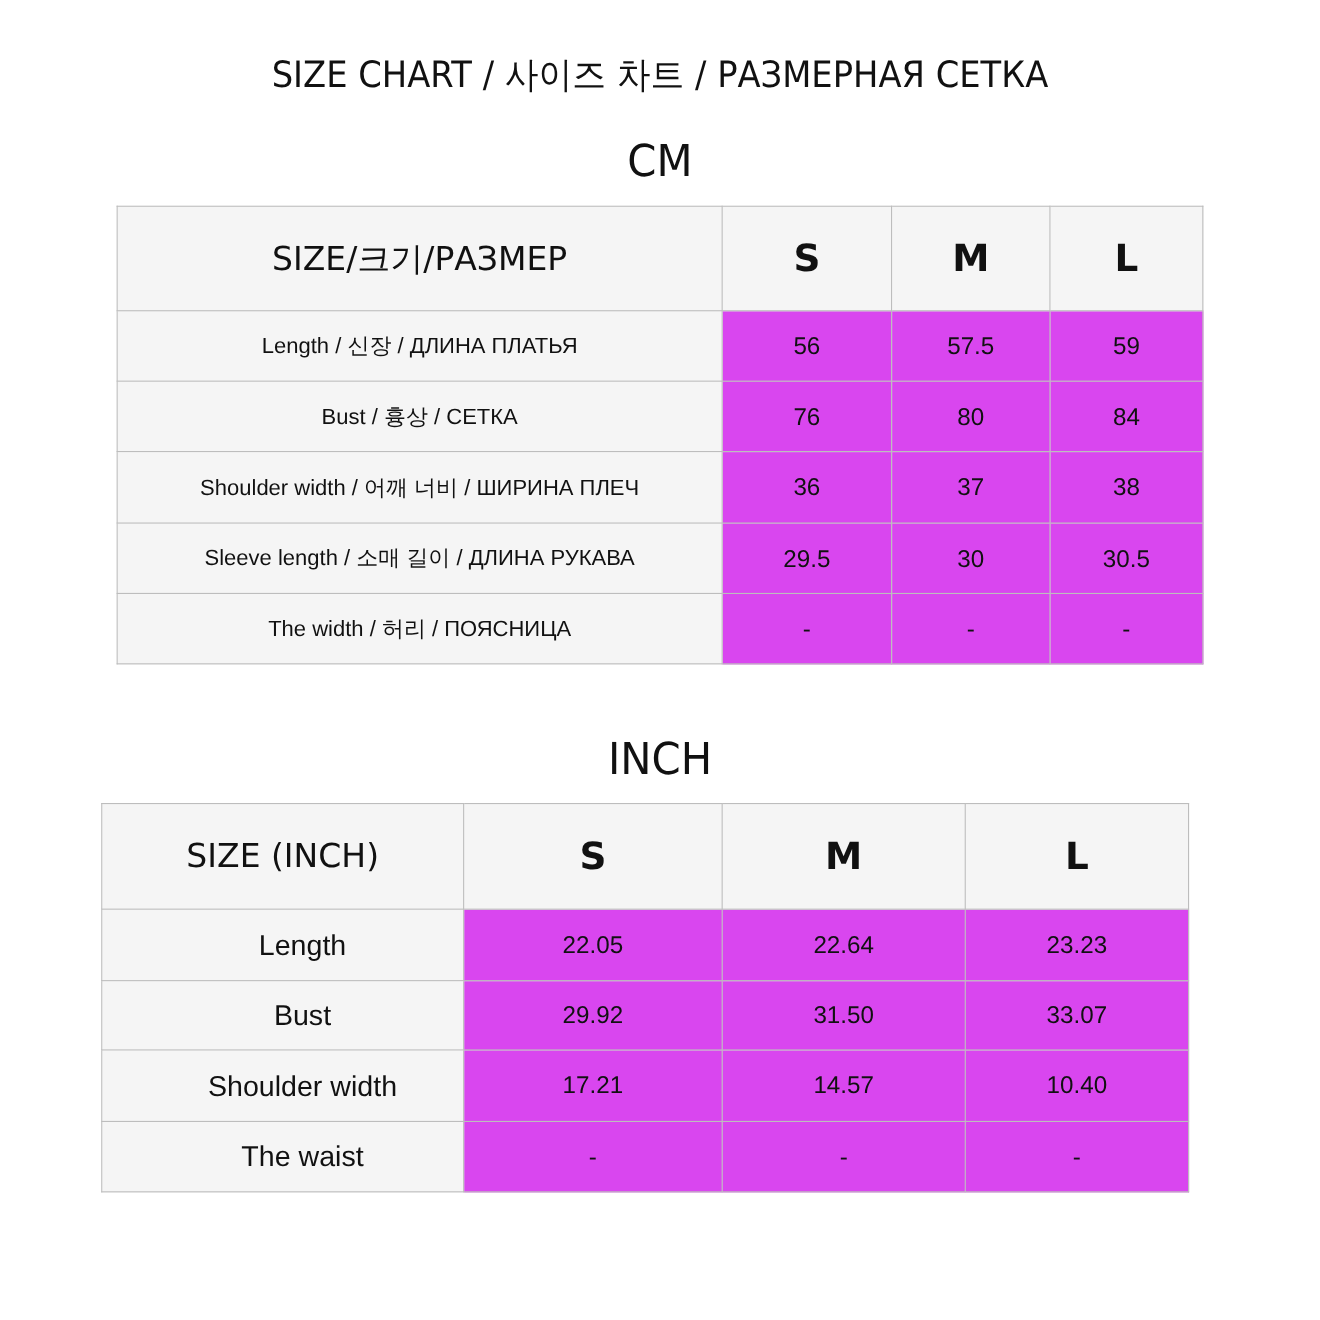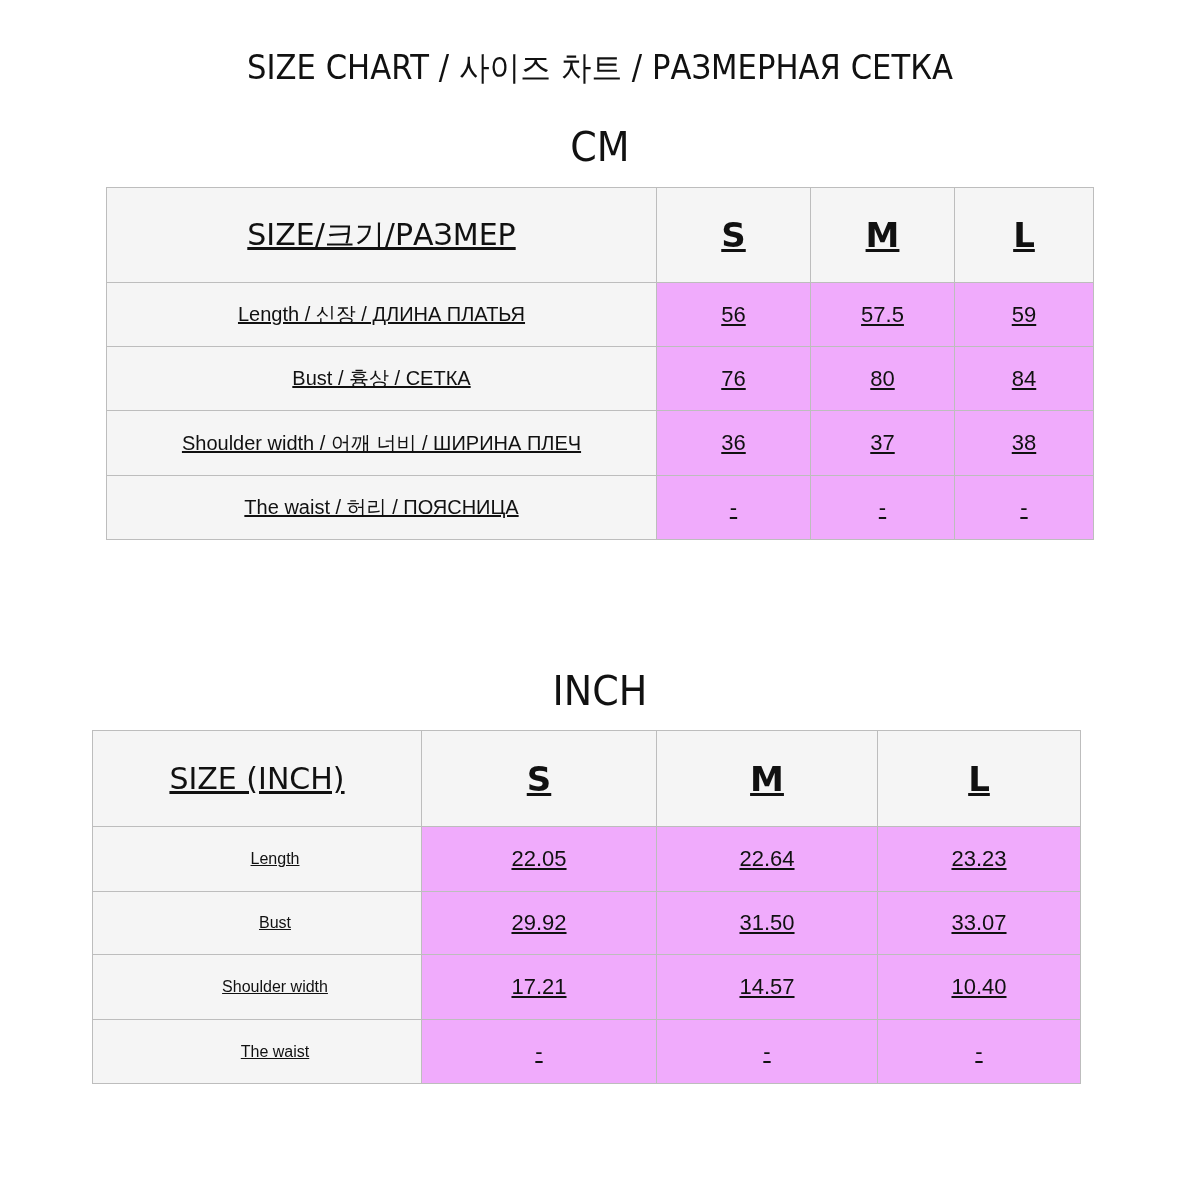--- a/index.html
+++ b/index.html
@@ -1,27 +1,27 @@
 <!DOCTYPE html>
 <html><head>
 <meta charset="utf-8">
 <style>
   html, body { margin:0; padding:0; background:#fff; }
   body { width:1200px; height:1200px; position:relative; font-family:"Liberation Sans","DejaVu Sans",sans-serif; color:#111; overflow:hidden; }
   .title { position:absolute; top:46px; left:0; width:1200px; text-align:center; font-family:"DejaVu Sans",sans-serif; font-size:33px; letter-spacing:0px; transform:scaleX(0.93); }
   .unit { position:absolute; left:0; width:1200px; text-align:center; font-family:"DejaVu Sans",sans-serif; font-size:40px; transform:scaleX(0.95); }
-  table { position:absolute; border-collapse:collapse; table-layout:fixed;text-decoration:underline; }
+  table { position:absolute; border-collapse:collapse; table-layout:fixed; }
   td { border:1px solid #bdbdbd; text-align:center; vertical-align:middle; padding:0; }
   td.lbl { background:#f5f5f5; }
   td.hdr { background:#f5f5f5; }
-  td.val { background:#f0abfc; font-size:22px; }
+  td.val { background:#d946ef; font-size:22px; }
   .hdr-main { font-family:"DejaVu Sans",sans-serif; font-size:30px; }
   .hdr-size { font-family:"DejaVu Sans",sans-serif; font-weight:bold; font-size:34px; }
   .lbl-cm { font-size:20px; }
-  .lbl-in { font-size:16px;padding-left:36px; }
+  .lbl-in { font-size:26px;padding-left:36px; }
   #cm-table { left:106px; top:187px; width:987px; }
   #in-table { left:92px; top:730px; width:988px; }
 </style>
 </head>
 <body>
 
 <div class="title">SIZE CHART / 사이즈 차트 / РАЗМЕРНАЯ СЕТКА</div>
 
 <div class="unit" style="top:124px;">CM</div>
 
@@ -51,21 +51,27 @@
     <td class="val">80</td>
     <td class="val">84</td>
   </tr>
   <tr style="height:65px">
     <td class="lbl lbl-cm">Shoulder width  /  어깨  너비  /  ШИРИНА ПЛЕЧ</td>
     <td class="val">36</td>
     <td class="val">37</td>
     <td class="val">38</td>
   </tr>
   <tr style="height:64px">
-    <td class="lbl lbl-cm">The waist  / 허리  /  ПОЯСНИЦА</td>
+    <td class="lbl lbl-cm">Sleeve length / 소매  길이  /  ДЛИНА РУКАВА</td>
+    <td class="val">29.5</td>
+    <td class="val">30</td>
+    <td class="val">30.5</td>
+  </tr>
+  <tr style="height:64px">
+    <td class="lbl lbl-cm">The width  / 허리  /  ПОЯСНИЦА</td>
     <td class="val">-</td>
     <td class="val">-</td>
     <td class="val">-</td>
   </tr>
 </tbody>
   </table>
 
 <div class="unit" style="top:668px;">INCH</div>
 
 <table id="in-table">

